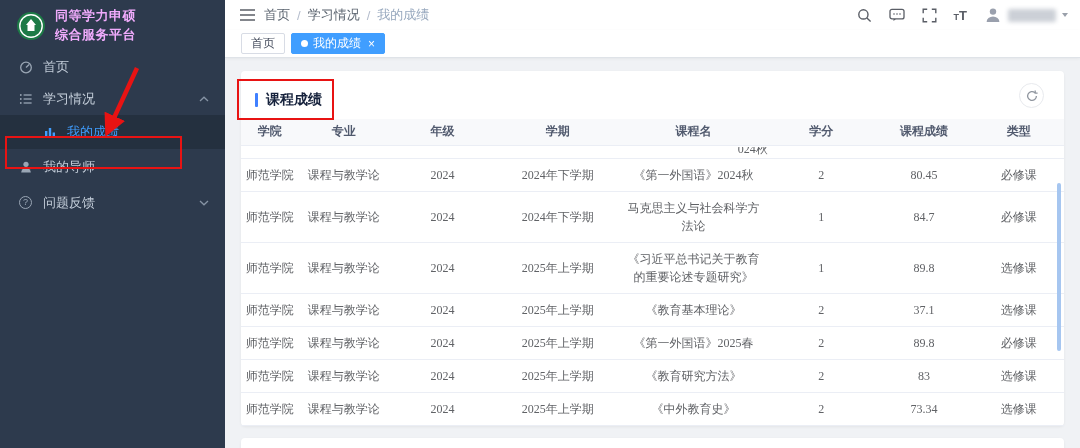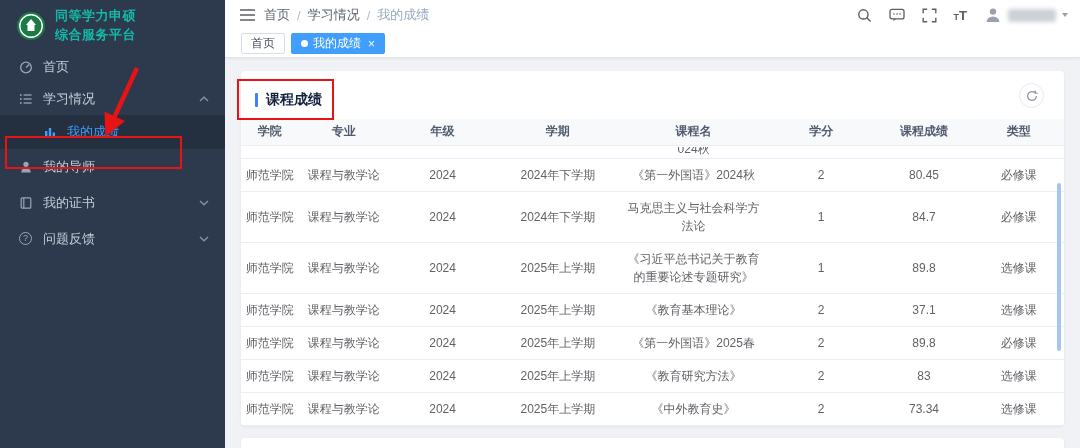--- a/index.html
+++ b/index.html
@@ -3,21 +3,21 @@
 <meta charset="utf-8">
 <style>
   * { margin:0; padding:0; box-sizing:border-box; }
   html,body { width:1080px; height:448px; overflow:hidden; background:#fff;
     font-family:"Liberation Sans","DejaVu Sans",sans-serif; }
   .app { display:flex; width:1080px; height:448px; position:relative; }
 
   
   .sidebar { width:225px; flex-shrink:0; background:#2d3a4d; color:#c3cdd9; position:relative; }
   .logo { display:flex; align-items:center; gap:9px; padding:7px 10px 6px 16px; }
-  .logo-text { color:#14b8a6; font-size:13px; font-weight:bold; line-height:1.45; letter-spacing:.5px; }
+  .logo-text { color:#f0abfc; font-size:13px; font-weight:bold; line-height:1.45; letter-spacing:.5px; }
   .nav-item { height:32px; display:flex; align-items:center; gap:10px; padding:0 16px 0 18px;
     font-size:13px; cursor:pointer; }
   .submenu { background:#24303f; }
   .submenu .nav-item { height:34px; padding-left:42px; }
   .nav-item.active { color:#409eff; }
   .micon { width:15px; height:15px; display:inline-flex; align-items:center; justify-content:center; color:#9aa6b5; }
   .nav-item.active .micon { color:#409eff; }
   .chev { margin-left:auto; color:#8794a5; display:flex; }
   .q-icon { width:13px; height:13px; border:1px solid currentColor; border-radius:50%;
     font-size:9px; display:flex; align-items:center; justify-content:center; line-height:1; }
@@ -48,28 +48,28 @@
   .content { flex:1; padding:13px 16px 0 16px; overflow:hidden; }
   .card { background:#fff; border-radius:4px; box-shadow:0 1px 3px rgba(0,0,0,.06); position:relative; }
   .card.course { margin-bottom:12px; }
   .card-head { padding:20px 18px 10px 14px; display:flex; align-items:center; }
   .sec-title { font-size:14px; font-weight:bold; color:#17233d; display:flex; align-items:center; gap:8px; }
   .tick { width:3px; height:14px; background:#4080ff; border-radius:1px; display:inline-block; }
   .refresh-btn { position:absolute; right:20px; top:12px; width:25px; height:25px; border-radius:50%;
     border:1px solid #e8eaee; background:#fff; display:flex; align-items:center; justify-content:center;
     cursor:pointer; color:#8f959e; }
 
-  table.tbl { width:100%; border-collapse:collapse; table-layout:fixed; font-size:12px; color:#606266; }
+  table.tbl { width:100%; border-collapse:collapse; table-layout:fixed; font-size:12px; color:#606266;font-family:Liberation Serif, serif; }
   table.tbl th { background:#f8f9fb; color:#515a6e; font-weight:bold; height:26px; padding:4px 4px;
     border-bottom:1px solid #ebeef5; text-align:center; }
   table.tbl td { text-align:center; padding:7px 4px; border-bottom:1px solid #ebeef5; white-space:pre-line;
     line-height:1.5; }
   tr.partial-row td { padding:0; height:13px; }
   .clip { height:10px; overflow:hidden; }
-  .clip span { display:block; margin-top:-7px; font-size:12px; color:#606266; }
+  .clip span { display:block; margin-top:-7px; font-size:12px; color:#606266;text-align:right; }
   .scroll-thumb { position:absolute; right:3px; top:112px; width:4px; height:168px; border-radius:2px;
     background:#a6c6f0; cursor:grab; }
 
   
   .annot-box { position:absolute; border:2.5px solid #e81313; background:transparent; z-index:50; pointer-events:none; }
   .annot-box.box-sidebar { left:5px; top:136px; width:177px; height:33px; }
   .annot-box.box-title { left:237px; top:79px; width:97px; height:41px; }
   .annot-arrow { position:absolute; left:0; top:0; z-index:51; pointer-events:none; }
 
   svg { display:block; }
@@ -138,34 +138,20 @@
       <span class="micon">
         <svg width="14" height="14" viewBox="0 0 14 14">
           <circle cx="7" cy="4.3" r="2.6" fill="currentColor"></circle>
           <path d="M2.2,12.4 a4.8,4.3 0 0 1 9.6,0 Z" fill="currentColor"></path>
         </svg>
       </span>
       <span>我的导师</span>
     </div>
 
 
-    <div class="nav-item" style="height:36px">
-      <span class="micon">
-        <svg width="14" height="14" viewBox="0 0 14 14" fill="none" stroke="currentColor" stroke-width="1.2">
-          <rect x="2.2" y="1.8" width="9.6" height="10.4" rx="1"></rect>
-            <line x1="4.8" y1="1.8" x2="4.8" y2="12.2"></line>
-        </svg>
-      </span>
-      <span>我的证书</span>
-      <span class="chev">
-        <svg width="10" height="6" viewBox="0 0 10 6" fill="none" stroke="currentColor" stroke-width="1.3">
-            <polyline points="1,1 5,4.8 9,1"></polyline>
-          </svg>
-      </span>
-    </div>
 
     <div class="nav-item" style="height:36px">
       <span class="micon">
         <span class="q-icon">
             <span>?</span>
           </span>
       </span>
       <span>问题反馈</span>
       <span class="chev">
         <svg width="10" height="6" viewBox="0 0 10 6" fill="none" stroke="currentColor" stroke-width="1.3">

